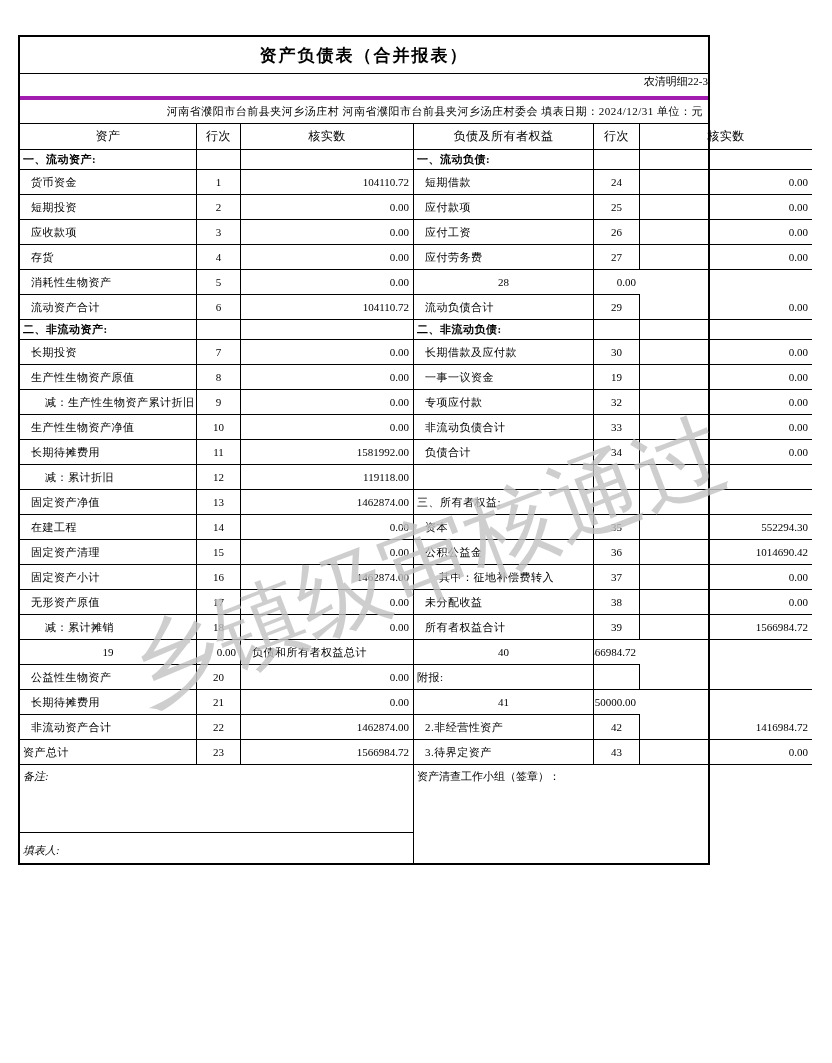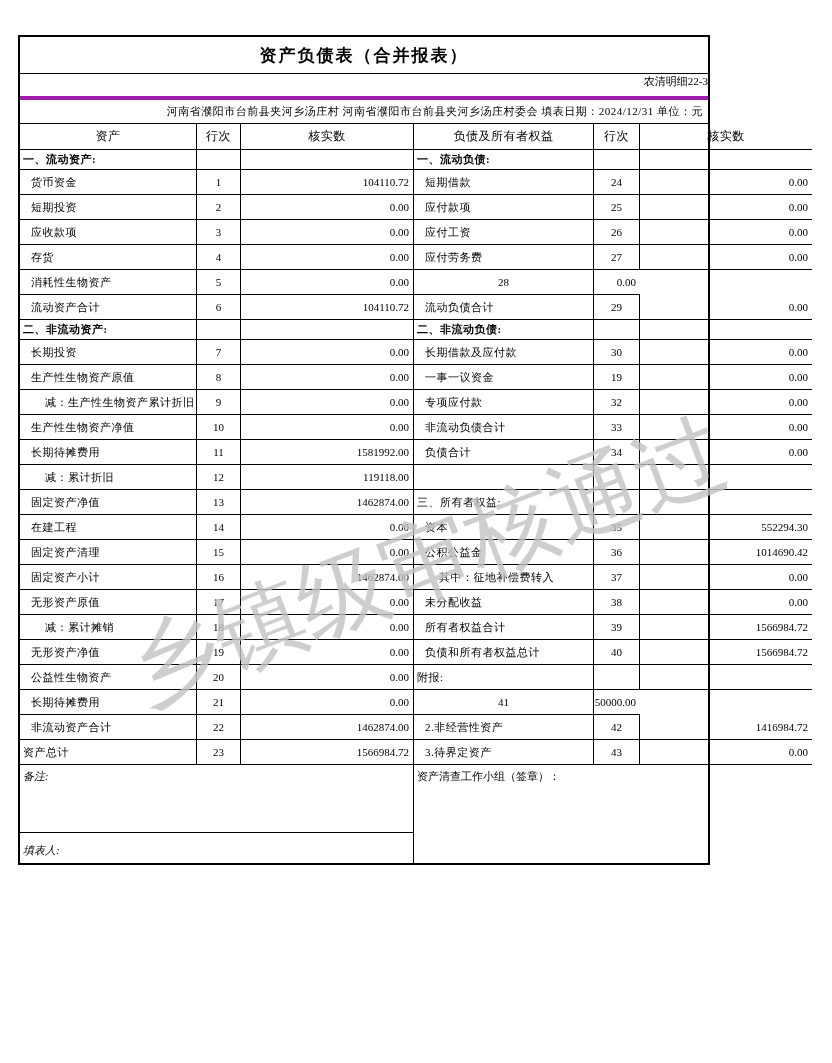--- a/index.html
+++ b/index.html
@@ -228,21 +228,20 @@
           </div>
           <div class="trow datarow">
             <div class="tcell ind2">减：累计摊销</div>
             <div class="tcell c-line">18</div>
             <div class="tcell c-value">0.00</div>
             <div class="tcell ind1">所有者权益合计</div>
             <div class="tcell c-line">39</div>
             <div class="tcell c-value last">1566984.72</div>
           </div>
           <div class="trow datarow">
-            <div class="tcell ind1">无形资产净值</div>
             <div class="tcell c-line">19</div>
             <div class="tcell c-value">0.00</div>
             <div class="tcell ind1">负债和所有者权益总计</div>
             <div class="tcell c-line">40</div>
             <div class="tcell c-value last">1566984.72</div>
           </div>
           <div class="trow datarow">
             <div class="tcell ind1">公益性生物资产</div>
             <div class="tcell c-line">20</div>
             <div class="tcell c-value">0.00</div>

